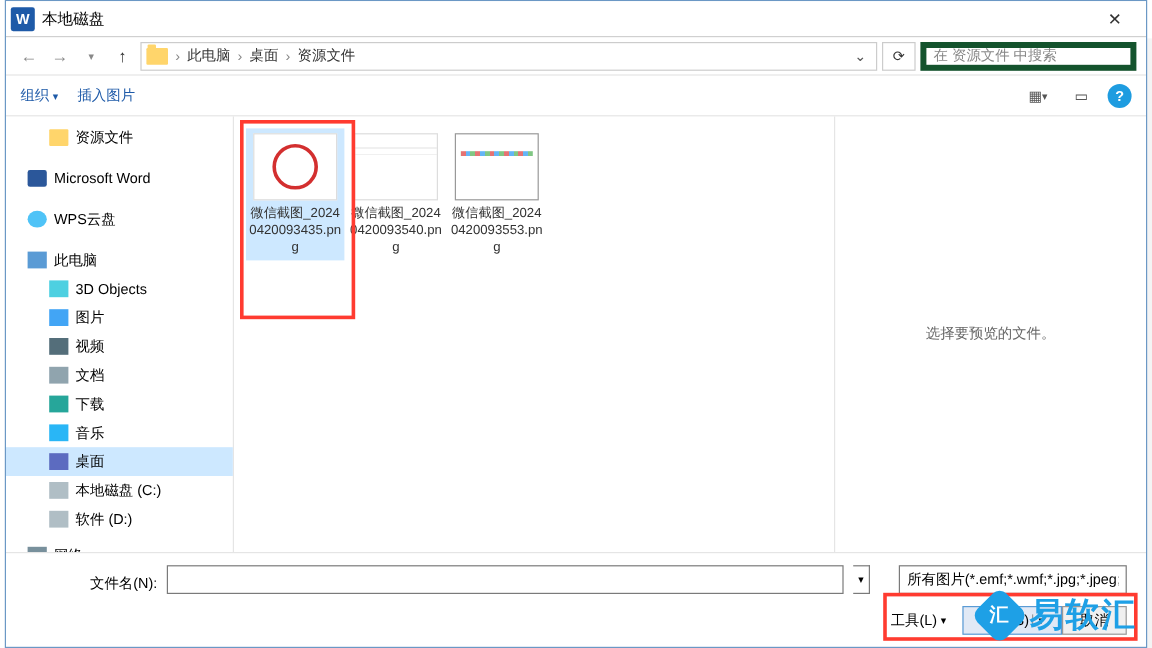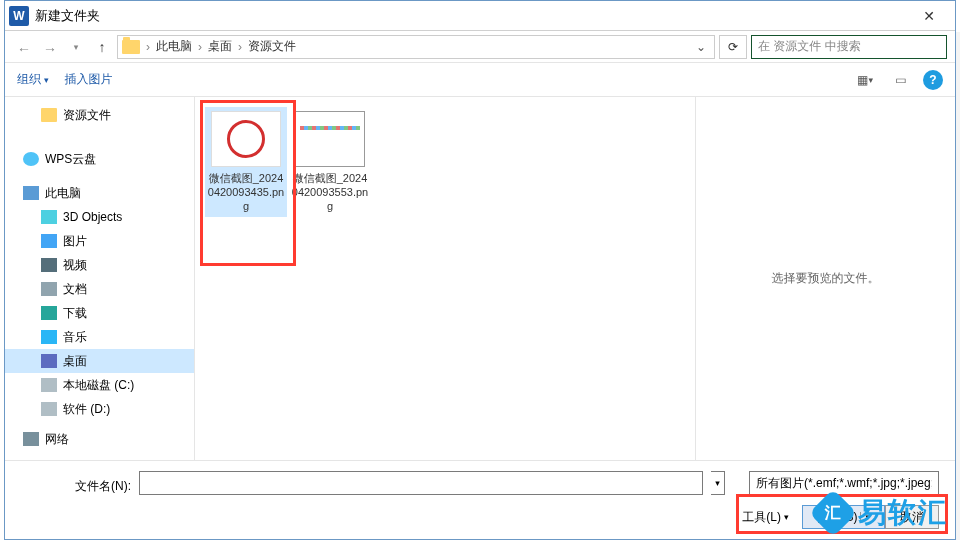--- a/index.html
+++ b/index.html
@@ -12,21 +12,21 @@
 .navbar{height:32px;display:flex;align-items:center;padding:0 8px;gap:4px;border-bottom:1px solid #e5e5e5}
 .navbtn{width:22px;height:22px;display:flex;align-items:center;justify-content:center;color:#888;cursor:pointer;font-size:14px}
 .navbtn.en{color:#333}
 .addrbox{flex:1;height:24px;border:1px solid #ccc;background:#fff;display:flex;align-items:center;padding:0 4px;gap:6px}
 .fldicon{width:18px;height:14px;background:#ffd56b;border-radius:1px;position:relative}
 .fldicon::before{content:"";position:absolute;top:-3px;left:1px;width:7px;height:3px;background:#ffd56b;border-radius:1px 1px 0 0}
 .crumb{color:#333;cursor:pointer}
 .sep{color:#888}
 .addrdrp{margin-left:auto;color:#555;padding:0 4px;cursor:pointer}
 .refbtn{width:28px;height:24px;border:1px solid #ccc;display:flex;align-items:center;justify-content:center;cursor:pointer;color:#333}
-.searchbox{width:196px;height:24px;border:1px solid #14532d;display:flex;align-items:center;padding:0 6px;color:#888;gap:4px}
+.searchbox{width:180px;height:24px;border:5px solid #14532d;display:flex;align-items:center;padding:0 6px;color:#888;gap:4px}
 .toolbar{height:34px;display:flex;align-items:center;padding:0 12px;gap:16px;border-bottom:1px solid #e5e5e5}
 .tbtn{color:#1e5aa8;cursor:pointer;display:flex;align-items:center;gap:3px}
 .tright{margin-left:auto;display:flex;align-items:center;gap:8px}
 .vbtn{width:28px;height:22px;border:1px solid transparent;display:flex;align-items:center;justify-content:center;cursor:pointer;color:#555}
 .helpbtn{width:20px;height:20px;border-radius:50%;background:#1e9ce0;color:#fff;display:flex;align-items:center;justify-content:center;font-weight:bold;cursor:pointer}
 .body{flex:1;display:flex;min-height:0}
 .sidebar{width:190px;border-right:1px solid #e5e5e5;overflow:auto;padding:6px 0}
 .sitem{height:24px;display:flex;align-items:center;padding-left:18px;gap:6px;cursor:pointer}
 .sitem.l2{padding-left:36px}
 .sitem.sel{background:#cde8ff}
@@ -76,21 +76,21 @@
 </style>
 </head>
 <body>
 
 <div class="hidebg"></div>
 
 <div class="dialog">
 
   <div class="titlebar">
     <div class="ticon">W</div>
-    <div class="title">新建文件夹</div>
+    <div class="title">本地磁盘</div>
     <div class="closebtn">✕</div>
   </div>
 
   <div class="navbar">
     <div class="navbtn">←</div>
     <div class="navbtn">→</div>
     <div class="navbtn" style="font-size:9px">▾</div>
     <div class="navbtn en">↑</div>
     <div class="addrbox">
       <div class="fldicon"></div>
@@ -121,20 +121,24 @@
     </div>
   </div>
 
   <div class="body">
     <div class="sidebar">
       <div class="sitem l2">
           <div class="sic folder"></div>
           <span>资源文件</span>
         </div>
       <div style="height:10px"></div>
+      <div class="sitem">
+          <div class="sic word"></div>
+          <span>Microsoft Word</span>
+        </div>
       <div style="height:10px"></div>
       <div class="sitem">
           <div class="sic cloud"></div>
           <span>WPS云盘</span>
         </div>
       <div style="height:10px"></div>
       <div class="sitem">
           <div class="sic pc"></div>
           <span>此电脑</span>
         </div>
@@ -179,20 +183,24 @@
           <div class="sic net"></div>
           <span>网络</span>
         </div>
     </div>
 
     <div class="filepane">
       <div class="grid">
         <div class="fitem sel">
           <div class="thumb stamp"></div>
           <div class="fname">微信截图_20240420093435.png</div>
+        </div>
+        <div class="fitem">
+          <div class="thumb docprev"></div>
+          <div class="fname">微信截图_20240420093540.png</div>
         </div>
         <div class="fitem">
           <div class="thumb app2"></div>
           <div class="fname">微信截图_20240420093553.png</div>
         </div>
       </div>
       <div class="preview">
         <span>选择要预览的文件。</span>
       </div>
     </div>

